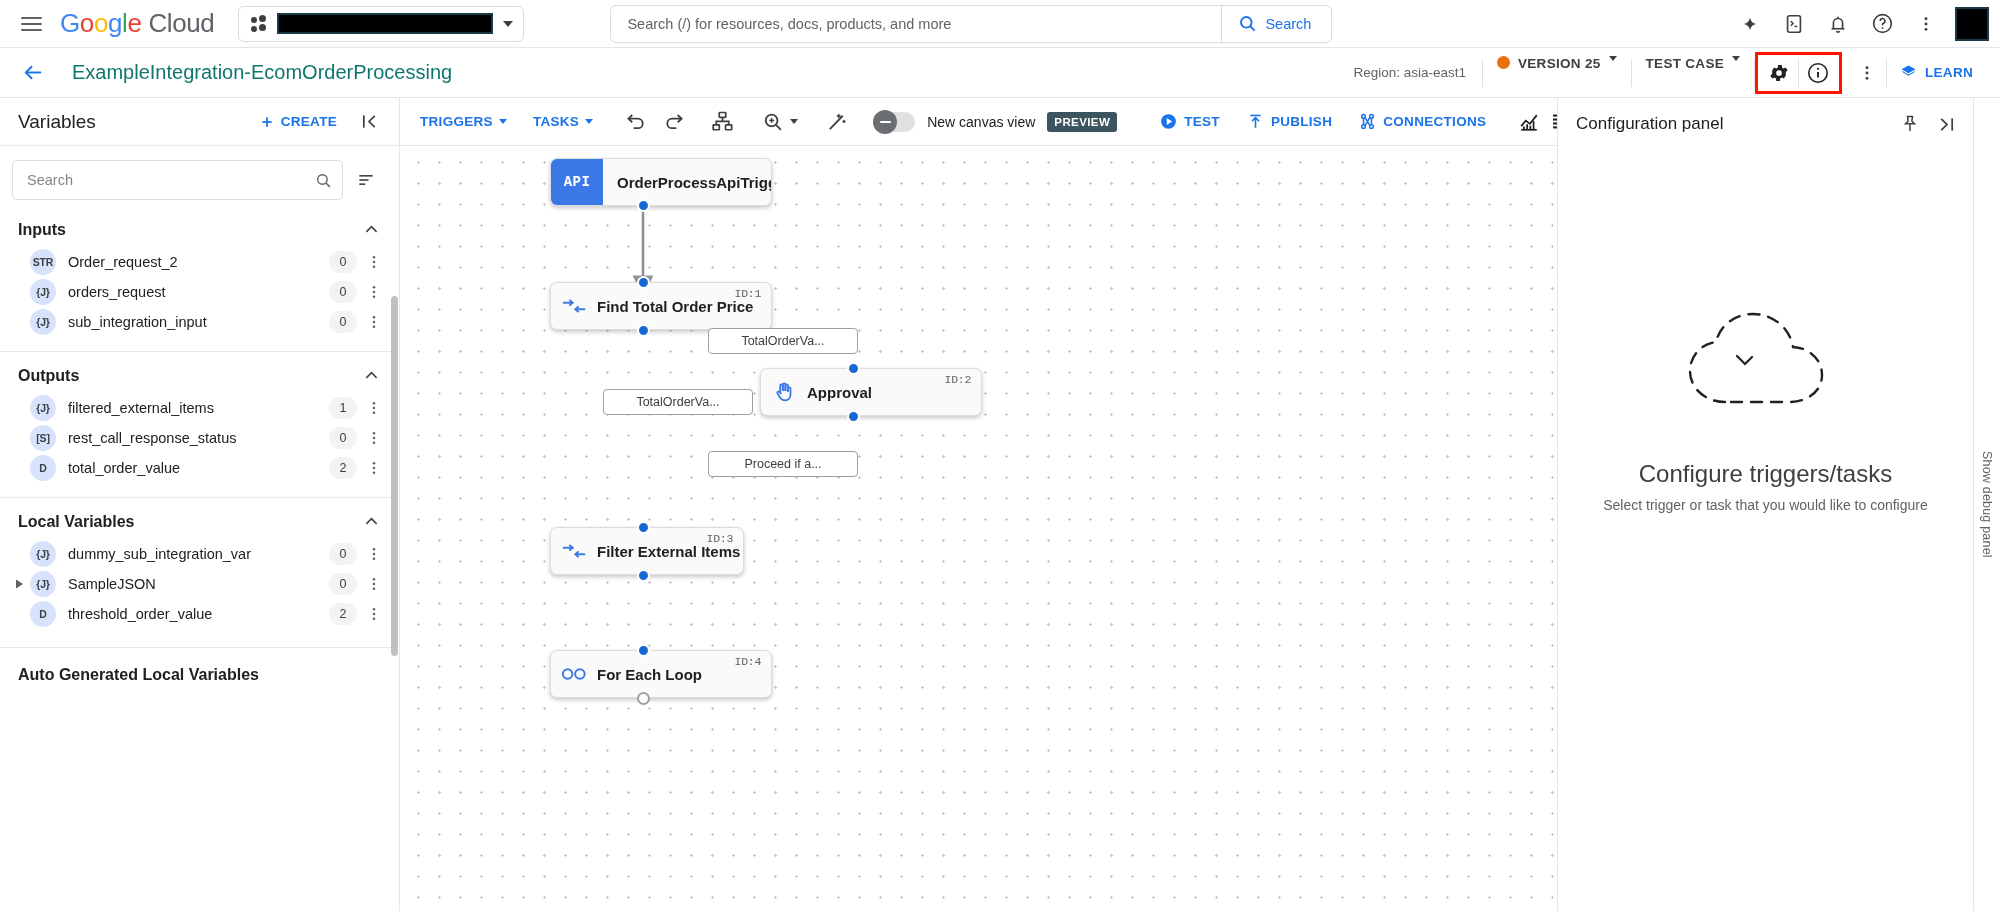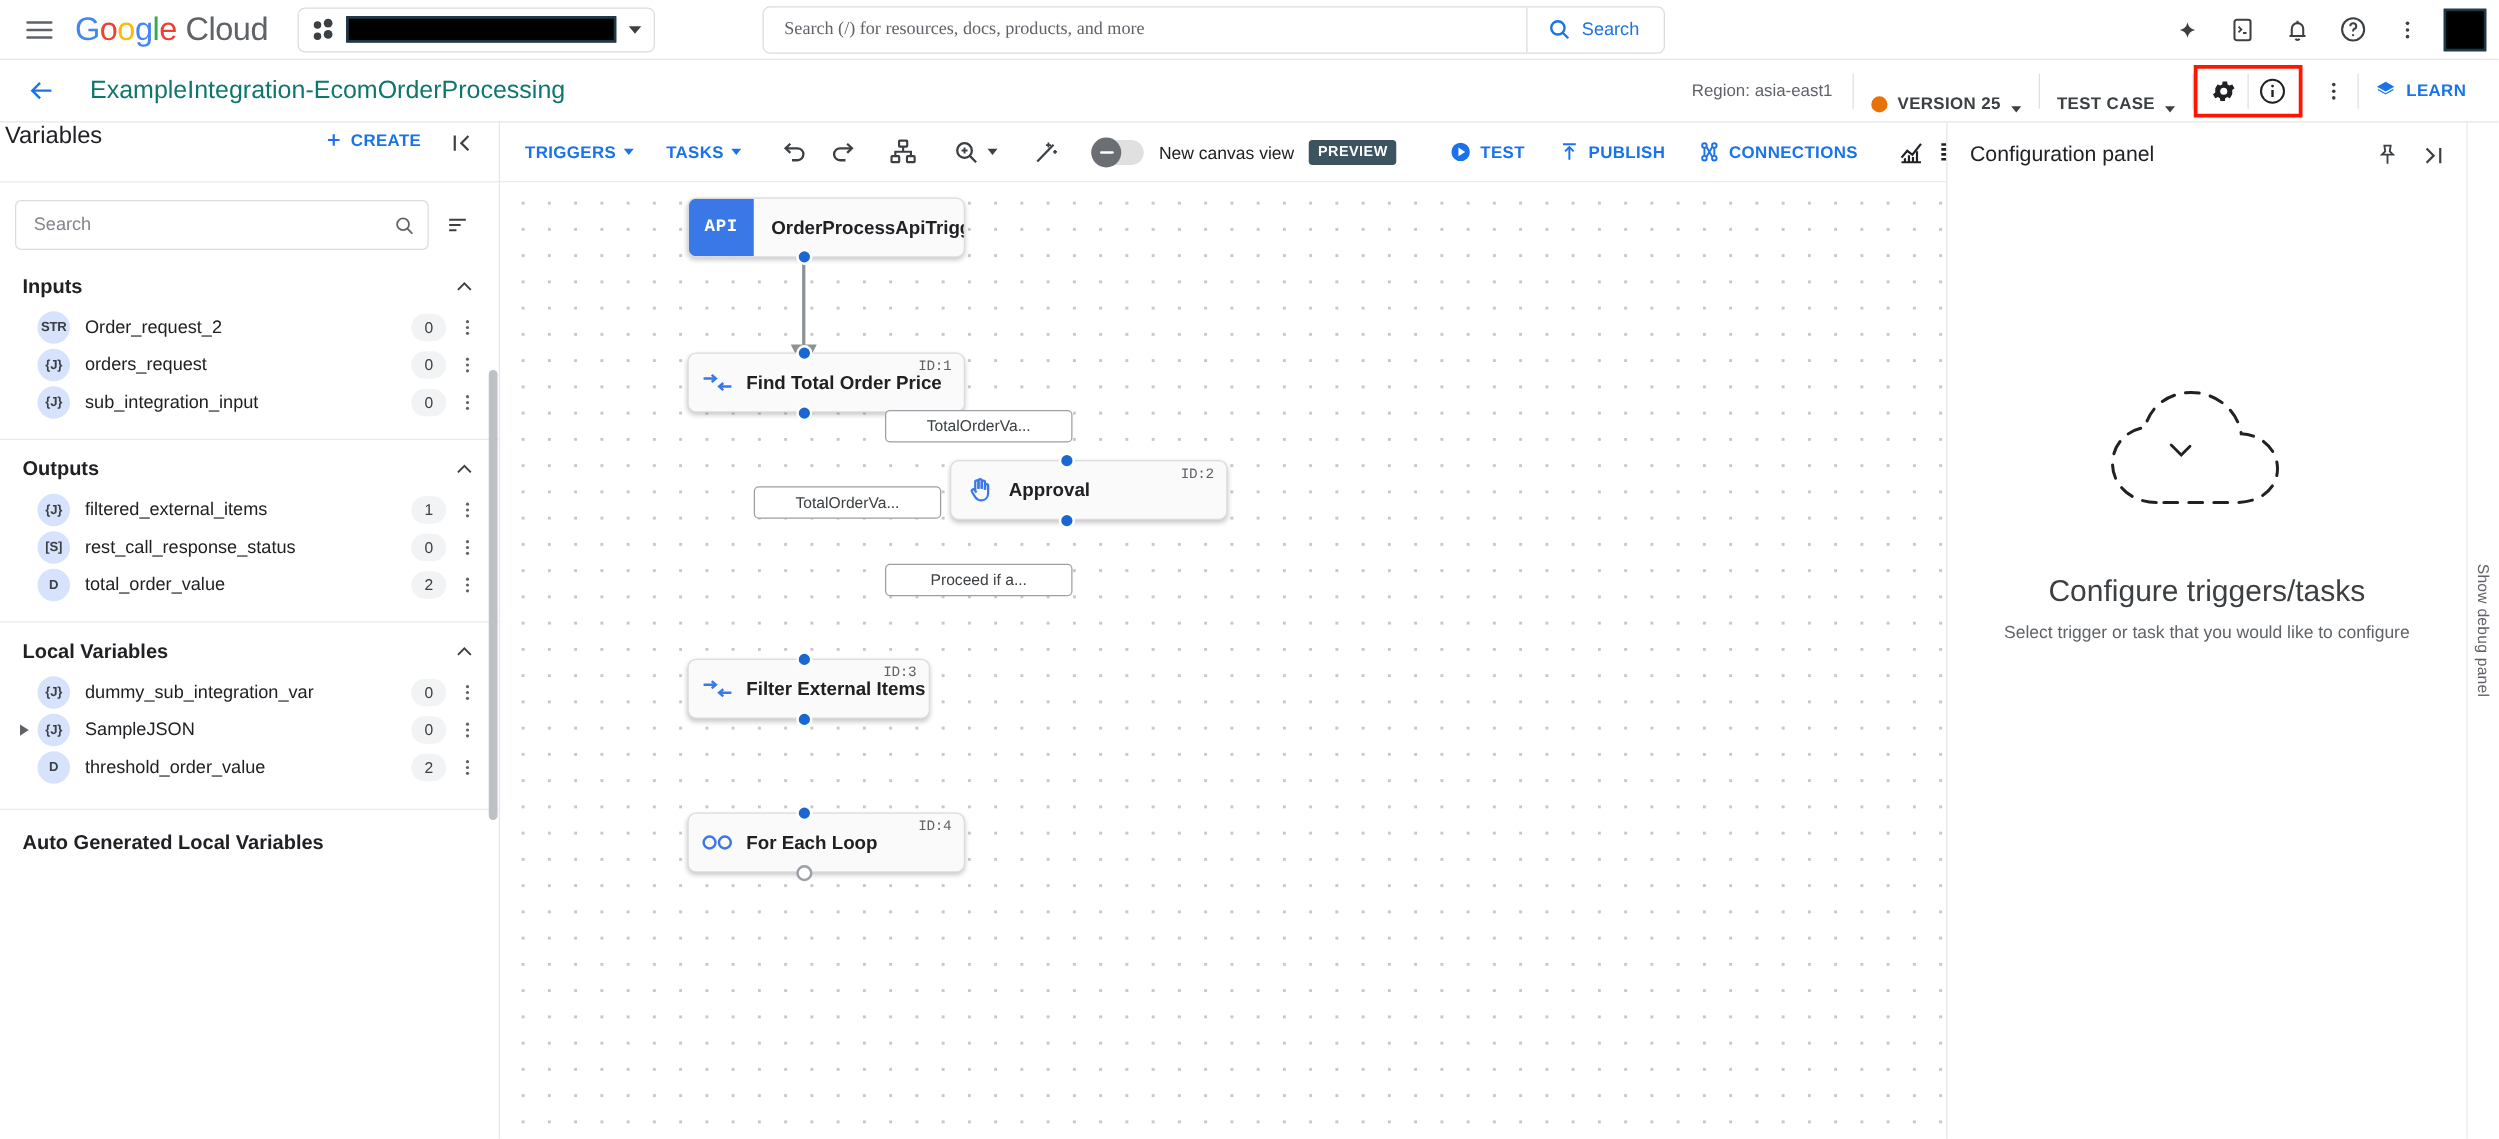--- a/index.html
+++ b/index.html
@@ -37,21 +37,21 @@
   .proj-dots span:nth-child(3){width:7px;height:7px;left:8px;top:9px;}
   .proj-dots span:nth-child(4){width:6px;height:6px;left:0;top:11px;}
   .redact { background:#000; border:2px solid #1b3a47; height:21px; flex:1 1 auto; }
   .caret { width:0;height:0;border-left:5px solid transparent;border-right:5px solid transparent;
            border-top:6px solid #3c4043; flex:0 0 auto;}
 
   .searchwrap { margin-left: 86px; display:flex; align-items:center;
     width: 722px; height:38px; border:1px solid #dadce0; border-radius:6px;
     background:#fff; overflow:hidden; }
   .searchwrap input { flex:1; border:0; outline:0; height:36px; padding:0 16px;
-    font-size:14.5px; font-family:Liberation Serif, serif; color:#3c4043; background:transparent;}
+    font-size:14.5px; font-family:Liberation Sans, sans-serif; color:#3c4043; background:transparent;}
   .searchwrap input::placeholder{color:#5f6368;}
   .search-btn { display:flex; align-items:center; gap:8px; padding:0 20px 0 16px;
     height:36px; border-left:1px solid #dadce0; color:#1a73e8; font-size:14.5px;
     cursor:pointer; white-space:nowrap;}
 
   .topicons { margin-left:auto; display:flex; align-items:center; gap:6px; }
   .ticon { width:38px;height:38px;border-radius:50%;display:flex;align-items:center;
     justify-content:center;cursor:pointer;color:#3c4043;}
   .avatar { width:34px;height:34px;background:#000;border:2px solid #1b3a47;margin-left:4px;cursor:pointer;}
 
@@ -60,39 +60,39 @@
     height:50px; min-height:50px; display:flex; align-items:center;
     padding:0 14px 0 16px; border-bottom:1px solid #e4e6e9; background:#fff;
     position:relative; z-index:25;
   }
   .backarrow { width:34px;height:34px;display:flex;align-items:center;justify-content:center;
     color:#1a73e8;cursor:pointer;border-radius:50%;}
   .integ-title { font-size:20px; color:#0f766e; margin-left:22px; white-space:nowrap;}
   .head-right { margin-left:auto; display:flex; align-items:center; height:100%; }
   .region-txt { font-size:13.5px; color:#5f6368; padding-right:16px; white-space:nowrap;}
   .vsep { width:1px; height:28px; background:#e0e0e0; }
-  .hbtn { display:flex; align-items:flex-end; gap:8px; height:34px; padding:0 14px;
+  .hbtn { display:flex; align-items:flex-start; gap:8px; height:34px; padding:0 14px;
     font-size:13.5px; font-weight:700; color:#3c4043; cursor:pointer; white-space:nowrap;
     letter-spacing:.3px; border-radius:4px;}
   .vdot { width:13px;height:13px;border-radius:50%;background:#E8710A; flex:0 0 auto;}
   .caret-sm{width:0;height:0;border-left:4.5px solid transparent;border-right:4.5px solid transparent;
             border-top:5.5px solid #3c4043;}
   .redbox { border:3px solid #FF1500; display:flex; align-items:center; height:42px; padding:0 2px;}
   .icon-btn { width:38px;height:38px;display:flex;align-items:center;justify-content:center;
     cursor:pointer;border-radius:50%;color:#202124;}
   .learn { display:flex;align-items:center;gap:7px;color:#1a73e8;font-size:13.5px;font-weight:700;
     padding:0 12px;cursor:pointer;letter-spacing:.3px;}
 
   
   .body { flex:1; display:flex; min-height:0; position:relative; }
 
   
   .sidebar { width:400px; min-width:400px; display:flex; flex-direction:column;
     border-right:1px solid #e4e6e9; background:#fff; position:relative;}
-  .sb-head { height:48px; min-height:48px; display:flex; align-items:flex-start; padding:0 14px 0 4px;
+  .sb-head { height:48px; min-height:48px; display:flex; align-items:center; padding:0 14px 0 18px;
              border-bottom:1px solid #e9eaec;}
   .sb-title { font-size:19px; color:#202124; }
   .sb-create { margin-left:auto; display:flex; align-items:center; gap:6px; color:#1a73e8;
     font-size:13.5px; font-weight:700; cursor:pointer; letter-spacing:.3px; padding:6px 8px;}
   .sb-collapse { margin-left:8px; width:32px;height:32px;display:flex;align-items:center;
     justify-content:center;color:#3c4043;cursor:pointer;}
   .sb-scroll { flex:1; overflow:hidden; position:relative; }
   .searchrow { padding:14px 18px 6px 12px; display:flex; align-items:center; gap:8px;}
   .varsearch { flex:1; height:40px; border:1px solid #dadce0; border-radius:5px;
     display:flex; align-items:center; padding:0 10px 0 14px; }

